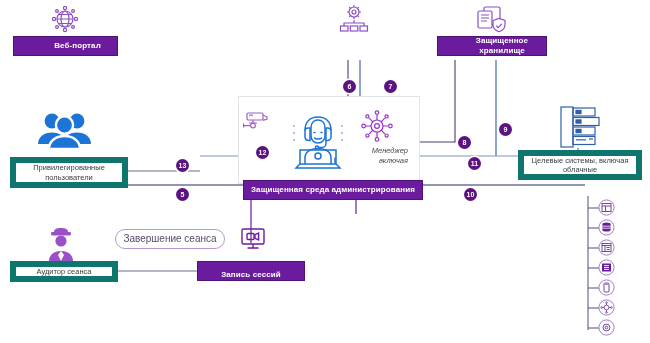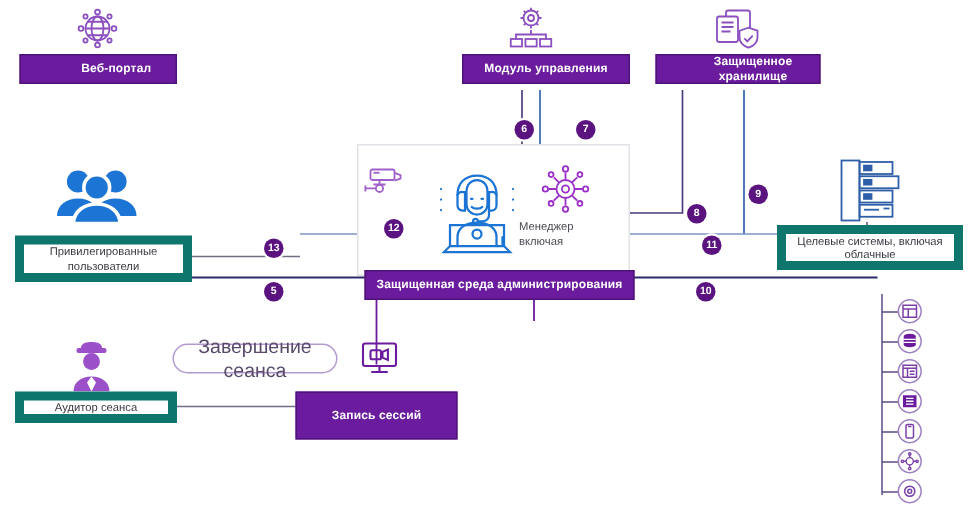--- a/index.html
+++ b/index.html
@@ -33,21 +33,21 @@
     background:#ffffff;
     border:6px solid #0f766e;
     color:#3a3a42;
     font-size:7.5px;
   }
   .box-round{
     background:#ffffff;
     border:1px solid #b49ad0;
     border-radius:11px;
     color:#5a4a6a;
-    font-size:13px;
+    font-size:10px;
   }
   .panel-white{
     background:#ffffff;
     border:1px solid #e2e2e8;
   }
 
   
   .callout{
     position:absolute;
     background:#7B20B5;
@@ -80,25 +80,26 @@
     box-shadow:0 0 0 1.5px #ffffff;
     line-height:1;
   }
 
   
   .icon{position:absolute;display:block;}
 
   
   .sm-label{
     position:absolute;
-    text-align:left;
+    text-align:right;
     font-size:7.5px;
     color:#4a4a52;
     line-height:1.35;
     width:62px;
+    font-style:italic;
   }
 
   
   .rail-icon{position:absolute;width:17px;height:17px;}
 </style>
 </head>
 <body>
 
 <div id="stage">
 
@@ -166,23 +167,20 @@
         <circle cx="17" cy="9" r="2"></circle>
         <path d="M17 2.2v2 M17 14v2 M10 9h2 M22 9h2 M12.2 4.2l1.4 1.4 M20.4 12.4l1.4 1.4 M21.8 4.2l-1.4 1.4 M13.6 12.4l-1.4 1.4"></path>
         <path d="M17 17v3 M7 23v-3h20v3"></path>
         <rect x="3.5" y="23" width="7.5" height="5"></rect>
         <rect x="13.3" y="23" width="7.5" height="5"></rect>
         <rect x="23" y="23" width="7.5" height="5"></rect>
       </g>
     </svg>
   </span>
 
-  <div class="node box-purple" style="left:308px;top:36px;width:112px;height:20px;">
-    <span>Модуль управления</span>
-  </div>
 
   <span class="icon" style="left:474px;top:4px;">
     <svg width="32" height="30" viewBox="0 0 32 30">
       <g fill="none" stroke="#8B4FC0" stroke-width="1.2">
         <rect x="10" y="3" width="16" height="18" rx="1.5"></rect>
         <rect x="4" y="7" width="14" height="17" rx="1.5" fill="#ffffff"></rect>
         <path d="M7 11h8 M7 14h8 M7 17h6"></path>
         <path d="M19 16.5l6-2 6 2v4.5c0 3.2-2.6 5.6-6 6.8-3.4-1.2-6-3.6-6-6.8z" fill="#ffffff"></path>
         <path d="M22.2 21.6l2 2 3.6-3.8"></path>
       </g>
@@ -236,21 +234,21 @@
     <svg width="26" height="26" viewBox="0 0 26 26">
       <g fill="none" stroke="#6B1C9E" stroke-width="1.4">
         <rect x="2" y="3" width="22" height="15" rx="1.5"></rect>
         <path d="M13 18v4 M7.5 22h11"></path>
         <rect x="7" y="7.5" width="7" height="6" rx="1"></rect>
         <path d="M15 8.6l3.6-1.6v7l-3.6-1.6z"></path>
       </g>
     </svg>
   </span>
 
-  <div class="node box-purple" style="left:197px;top:261px;width:108px;height:32px;">
+  <div class="node box-purple" style="left:197px;top:261px;width:108px;height:20px;align-items:flex-end;">
     <span>Запись сессий</span>
   </div>
 
   <div class="panel-white" style="position:absolute;left:238px;top:96px;width:180px;height:86px;"></div>
 
   <span class="icon" style="left:240px;top:110px;">
     <svg width="28" height="26" viewBox="0 0 28 26">
       <g fill="none" stroke="#A05FC8" stroke-width="1.2">
         <rect x="7" y="3" width="16" height="7" rx="1.2"></rect>
         <path d="M9 5.2h4"></path>

